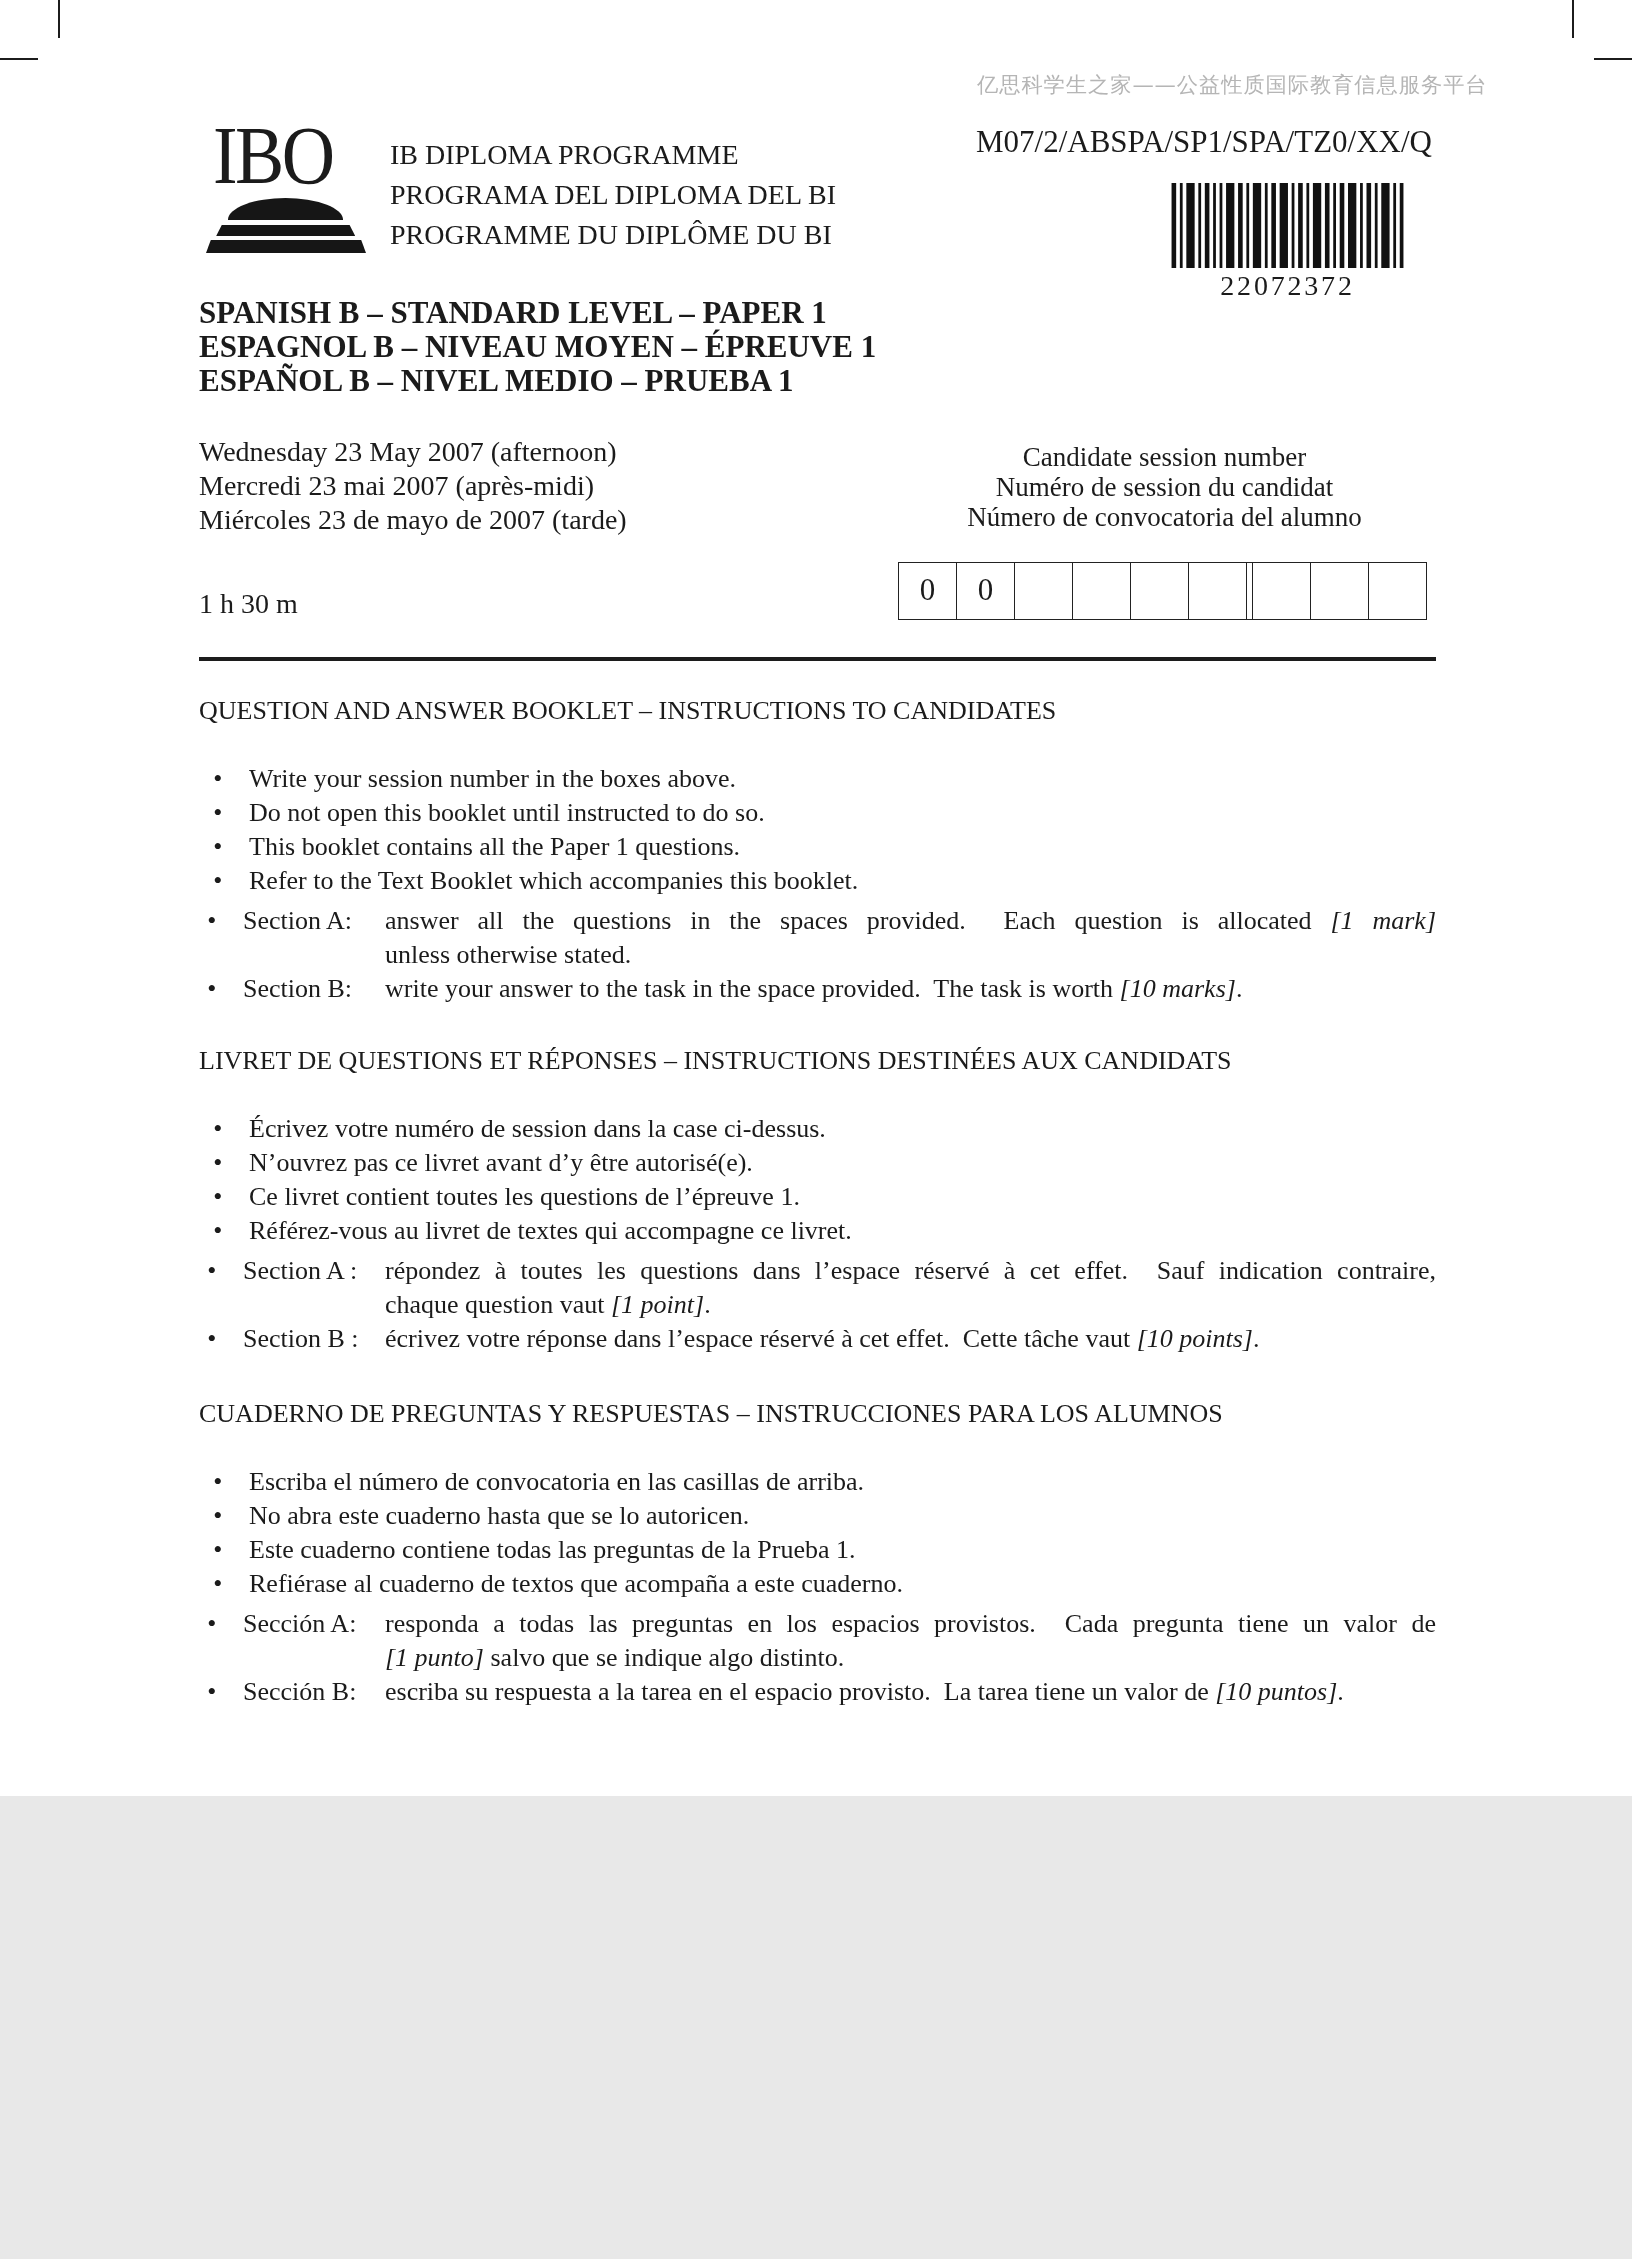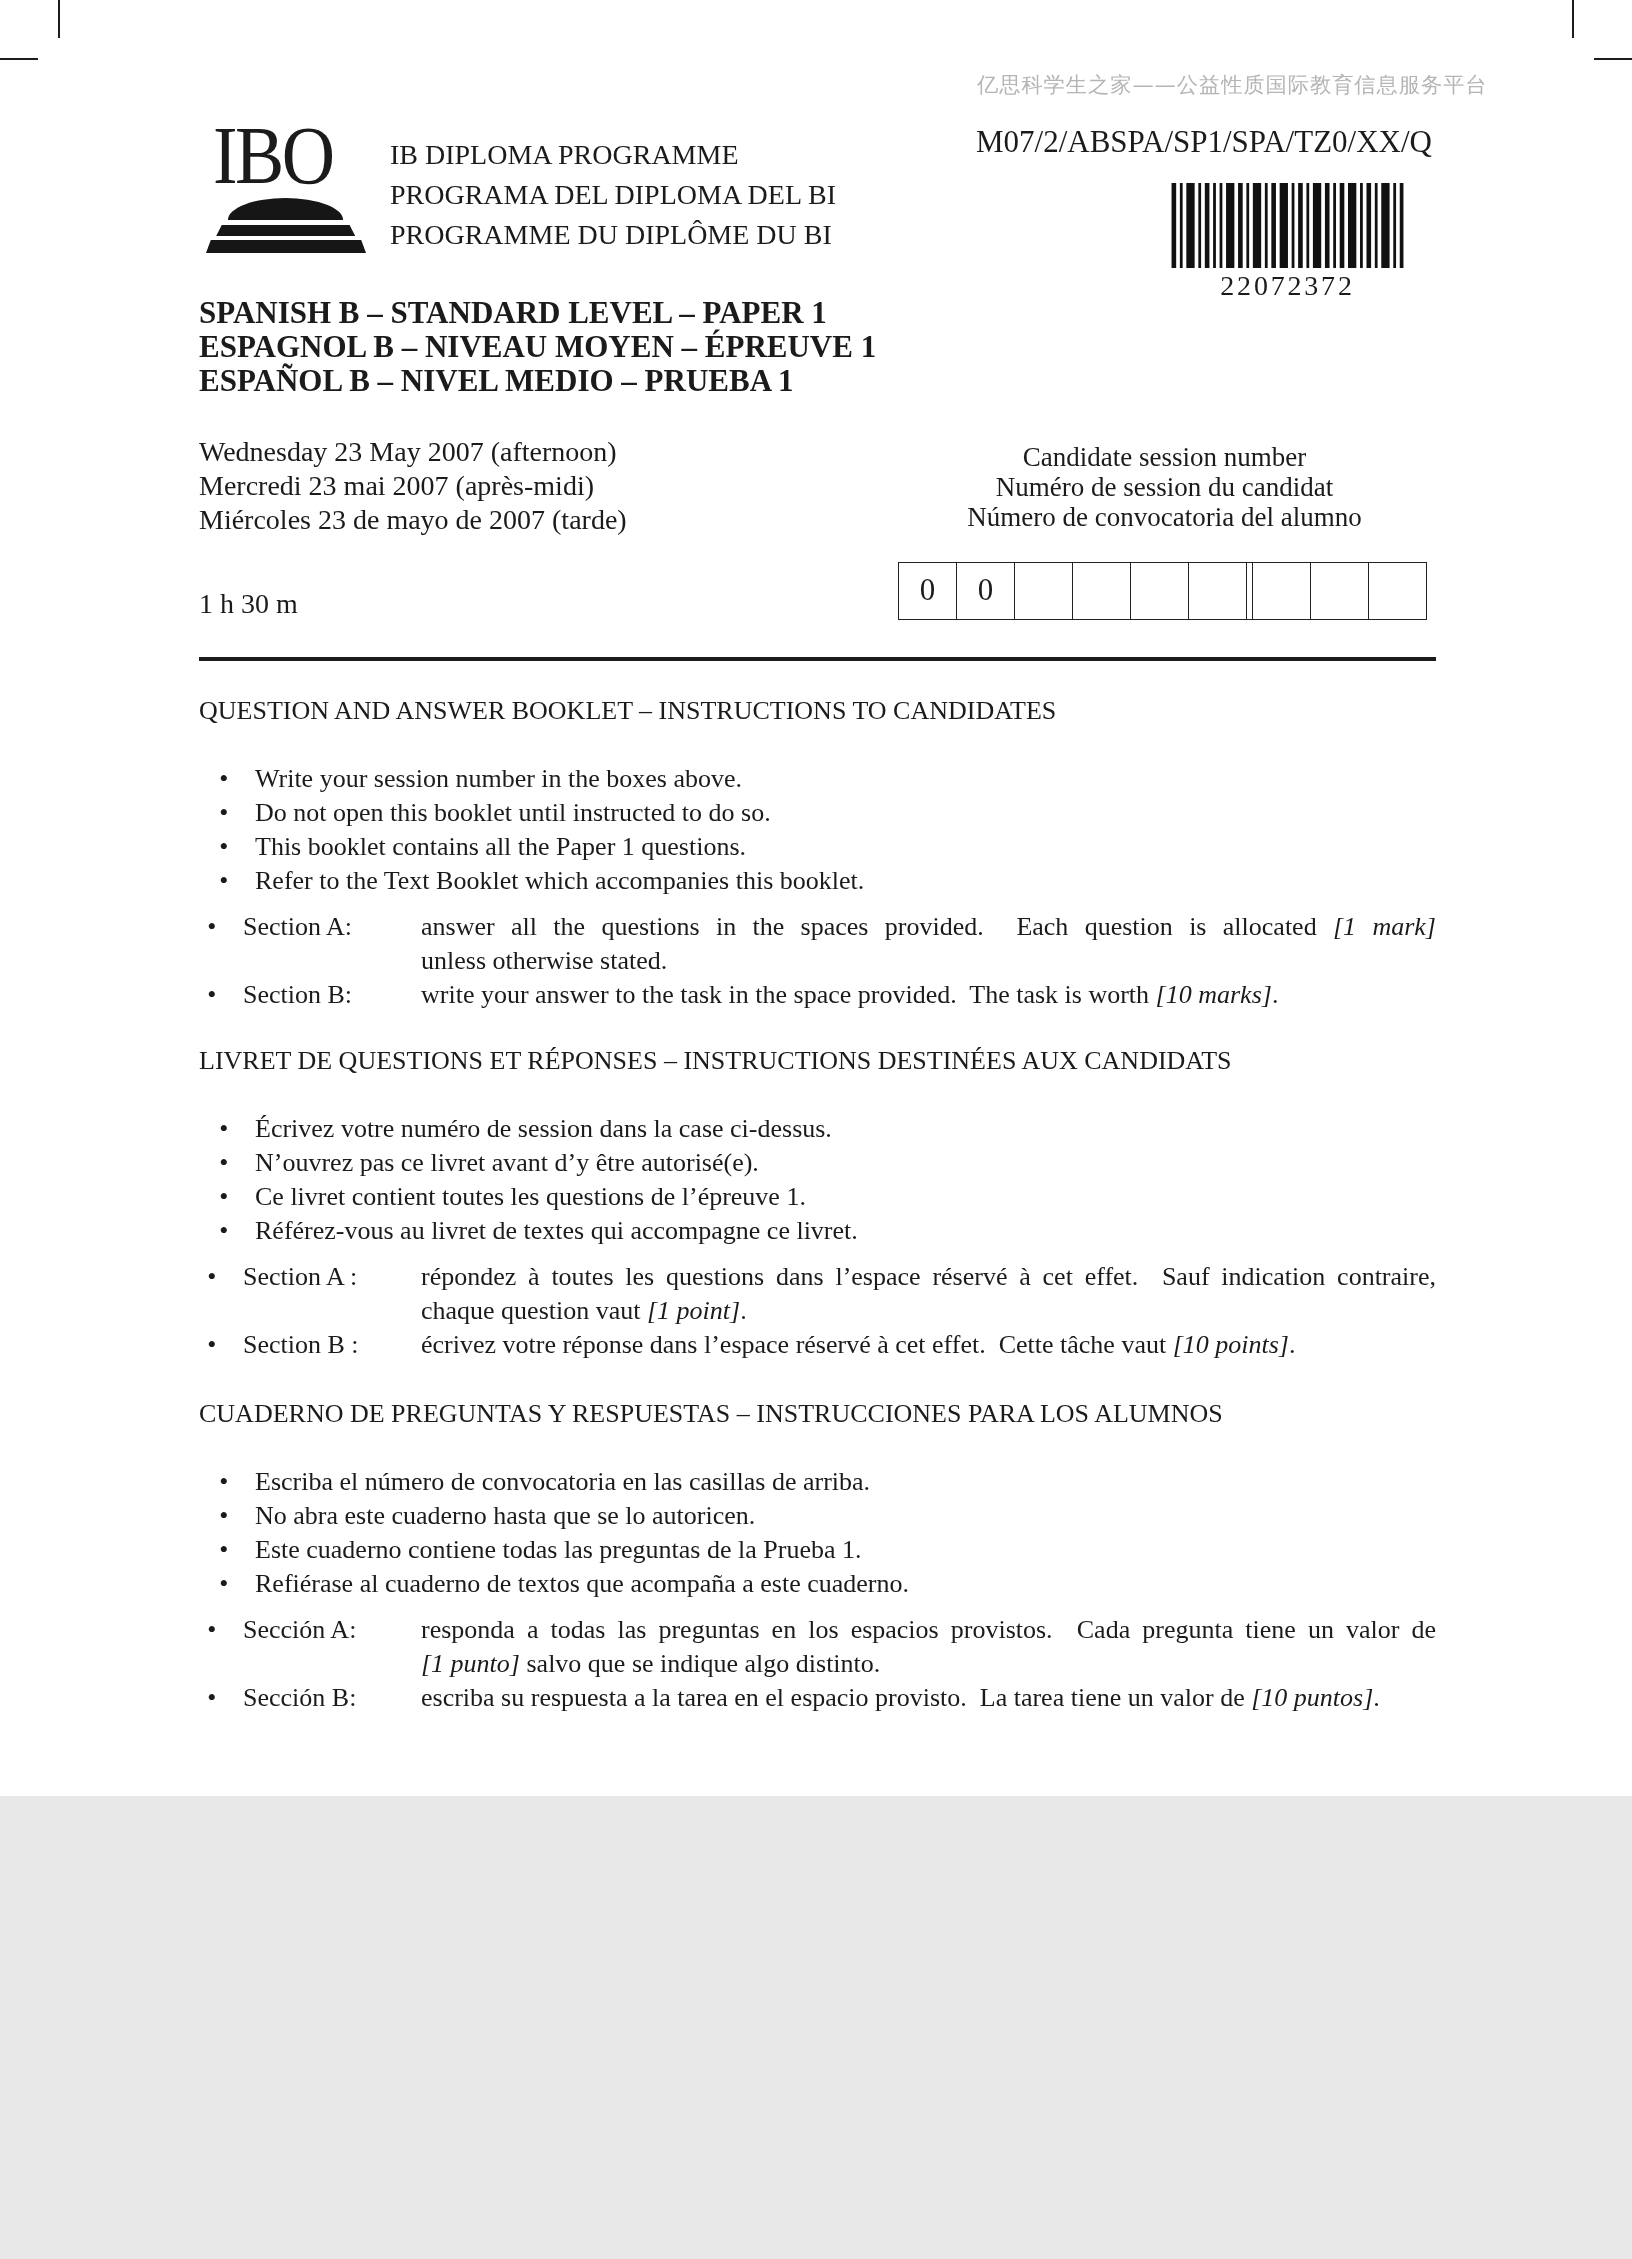--- a/index.html
+++ b/index.html
@@ -37,24 +37,24 @@
   #session-grid{left:898px;top:562px;display:flex;border:1.9px solid #222;height:56px;}
   .cell{width:57px;border-left:1.9px solid #222;text-align:center;font-size:31px;line-height:54px;}
   .cell:first-child{border-left:none;}
   .cell-gap{width:4.6px;border-left:1.9px solid #222;}
 
   #divider{left:199px;top:657px;width:1237px;height:3.7px;background:#1c1c1c;}
 
   
   .section{position:absolute;left:199px;width:1237px;font-size:26px;}
   .sec-heading{font-size:26px;line-height:33px;font-weight:400;margin:0 0 35px 0;}
-  .blist{list-style:none;margin:12px;padding:0;}
+  .blist{list-style:none;margin:6px;padding:0;}
   .b-item{position:relative;padding-left:44px;line-height:34px;}
   .b-item::before,.sec-item::before{content:"\2022";position:absolute;left:8.3px;top:0;}
-  .sec-item{position:relative;padding-left:44px;display:flex;align-items:flex-start;line-height:34px;gap:36px;}
+  .sec-item{position:relative;padding-left:44px;display:flex;align-items:flex-start;line-height:34px;}
   .sec-label{flex:0 0 142px;}
   .sec-body{flex:1;display:block;}
   .ln{display:block;}
   .ln.j{text-align:justify;text-align-last:justify;}
   #sec-en{top:694px;}
   #sec-fr{top:1044px;}
   #sec-es{top:1397px;}
 
   
   #footer-ref{left:199px;top:2031px;font-size:25px;}

